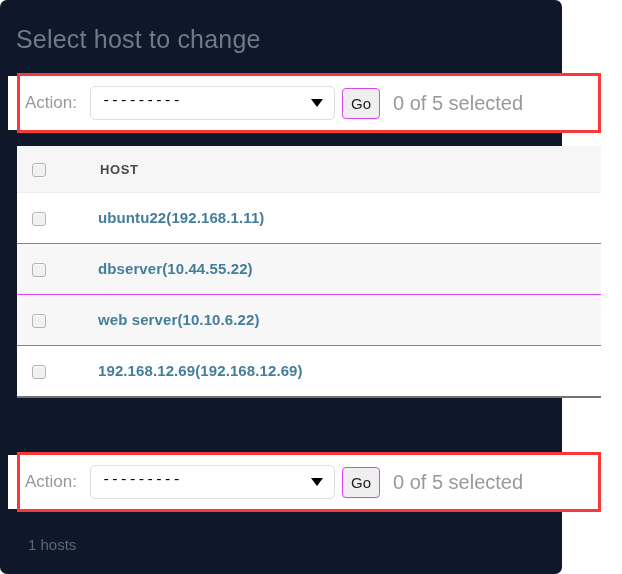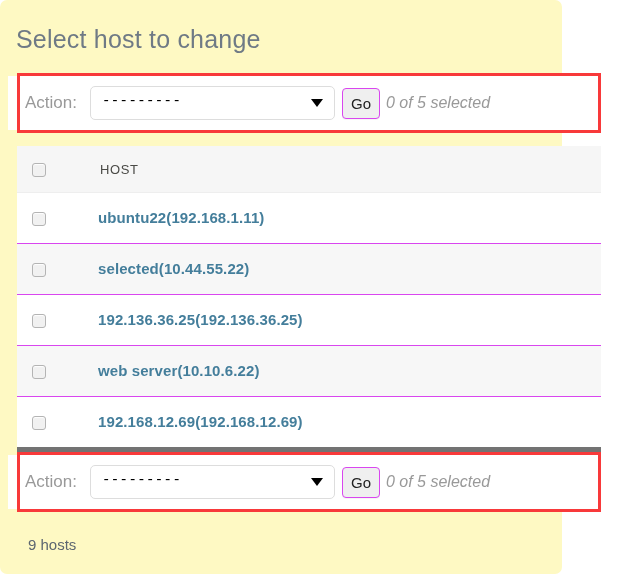--- a/index.html
+++ b/index.html
@@ -12,21 +12,21 @@
     background: #ffffff;
     font-family: "Liberation Sans", sans-serif;
     overflow: hidden;
     -webkit-font-smoothing: antialiased;
   }
 
   #page {
     position: relative;
     width: 562px;
     height: 574px;
-    background: #fef9c3;
+    background: #0f172a;
     border-radius: 7px;
   }
 
   
   .page-title {
     position: absolute;
     left: 16px;
     top: 6px;
     font-size: 25px;
     font-weight: 400;
@@ -113,25 +113,24 @@
     font-size: 15px;
     color: #222;
     display: flex;
     align-items: center;
     justify-content: center;
     cursor: pointer;
     box-shadow: 0 1px 0 rgba(0,0,0,0.04);
   }
 
   .selected-count {
-    margin-left: 6px;
-    font-size: 16px;
+    margin-left: 13px;
+    font-size: 20px;
     color: #999999;
     white-space: nowrap;
-    font-style: italic;
   }
 
   
   .results-table {
     position: absolute;
     left: 17px;
     top: 146px;
     width: 584px;
     border-collapse: collapse;
     table-layout: fixed;
@@ -146,32 +145,32 @@
   .col-check { width: 60px; }
 
   .head-row {
     height: 46px;
     background: #f6f6f6;
     border-bottom: 1px solid #eeeeee;
   }
   .head-row th { height: 46px; }
   .col-header-label {
     font-size: 13px;
-    font-weight: normal;
+    font-weight: bold;
     color: #4a4a46;
     letter-spacing: 0.6px;
     text-transform: uppercase;
     padding-left: 23px;
   }
 
   .data-row { height: 50px; }
   .data-row.odd  { background: #ffffff; }
   .data-row.even { background: #f7f7f7; }
   .data-row td { height: 50px; border-bottom: 1px solid #d946ef; }
-  .data-row.last td { border-bottom: 6px solid #737373; }
+  .data-row.last td { border-bottom: 2px solid #737373; }
 
   .cb-cell { text-align: center; padding-left: 6px; }
 
   .row-checkbox,
   .header-checkbox {
     -webkit-appearance: none;
     appearance: none;
     width: 14px;
     height: 14px;
     box-sizing: border-box;
@@ -243,29 +242,21 @@
         </td>
         <td>
           <a class="host-link" href="#">ubuntu22(192.168.1.11)</a>
         </td>
       </tr>
       <tr class="data-row even">
         <td class="col-check cb-cell">
           <input type="checkbox" class="row-checkbox" style="">
         </td>
         <td>
-          <a class="host-link" href="#">selected(10.44.55.22)</a>
-        </td>
-      </tr>
-      <tr class="data-row odd">
-        <td class="col-check cb-cell">
-          <input type="checkbox" class="row-checkbox" style="">
-        </td>
-        <td>
-          <a class="host-link" href="#">192.136.36.25(192.136.36.25)</a>
+          <a class="host-link" href="#">dbserver(10.44.55.22)</a>
         </td>
       </tr>
       <tr class="data-row even">
         <td class="col-check cb-cell">
           <input type="checkbox" class="row-checkbox" style="">
         </td>
         <td>
           <a class="host-link" href="#">web server(10.10.6.22)</a>
         </td>
       </tr>
@@ -289,15 +280,15 @@
     </div>
 
     <div class="go-button">Go</div>
 
     <span class="selected-count">0 of 5 selected</span>
   </div>
 
   <div class="highlight-box" id="highlight-top"></div>
   <div class="highlight-box" id="highlight-bottom"></div>
 
-  <div class="result-count">9 hosts</div>
+  <div class="result-count">1 hosts</div>
 
 </div>
 
 </body></html>

